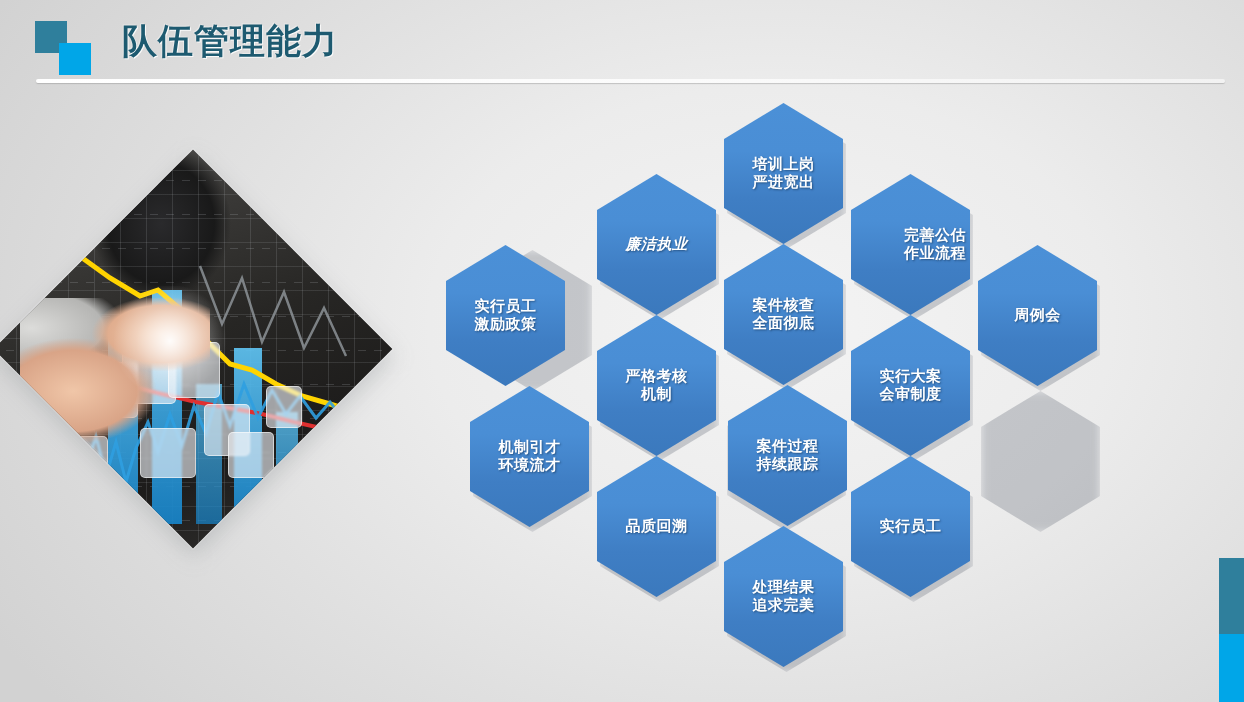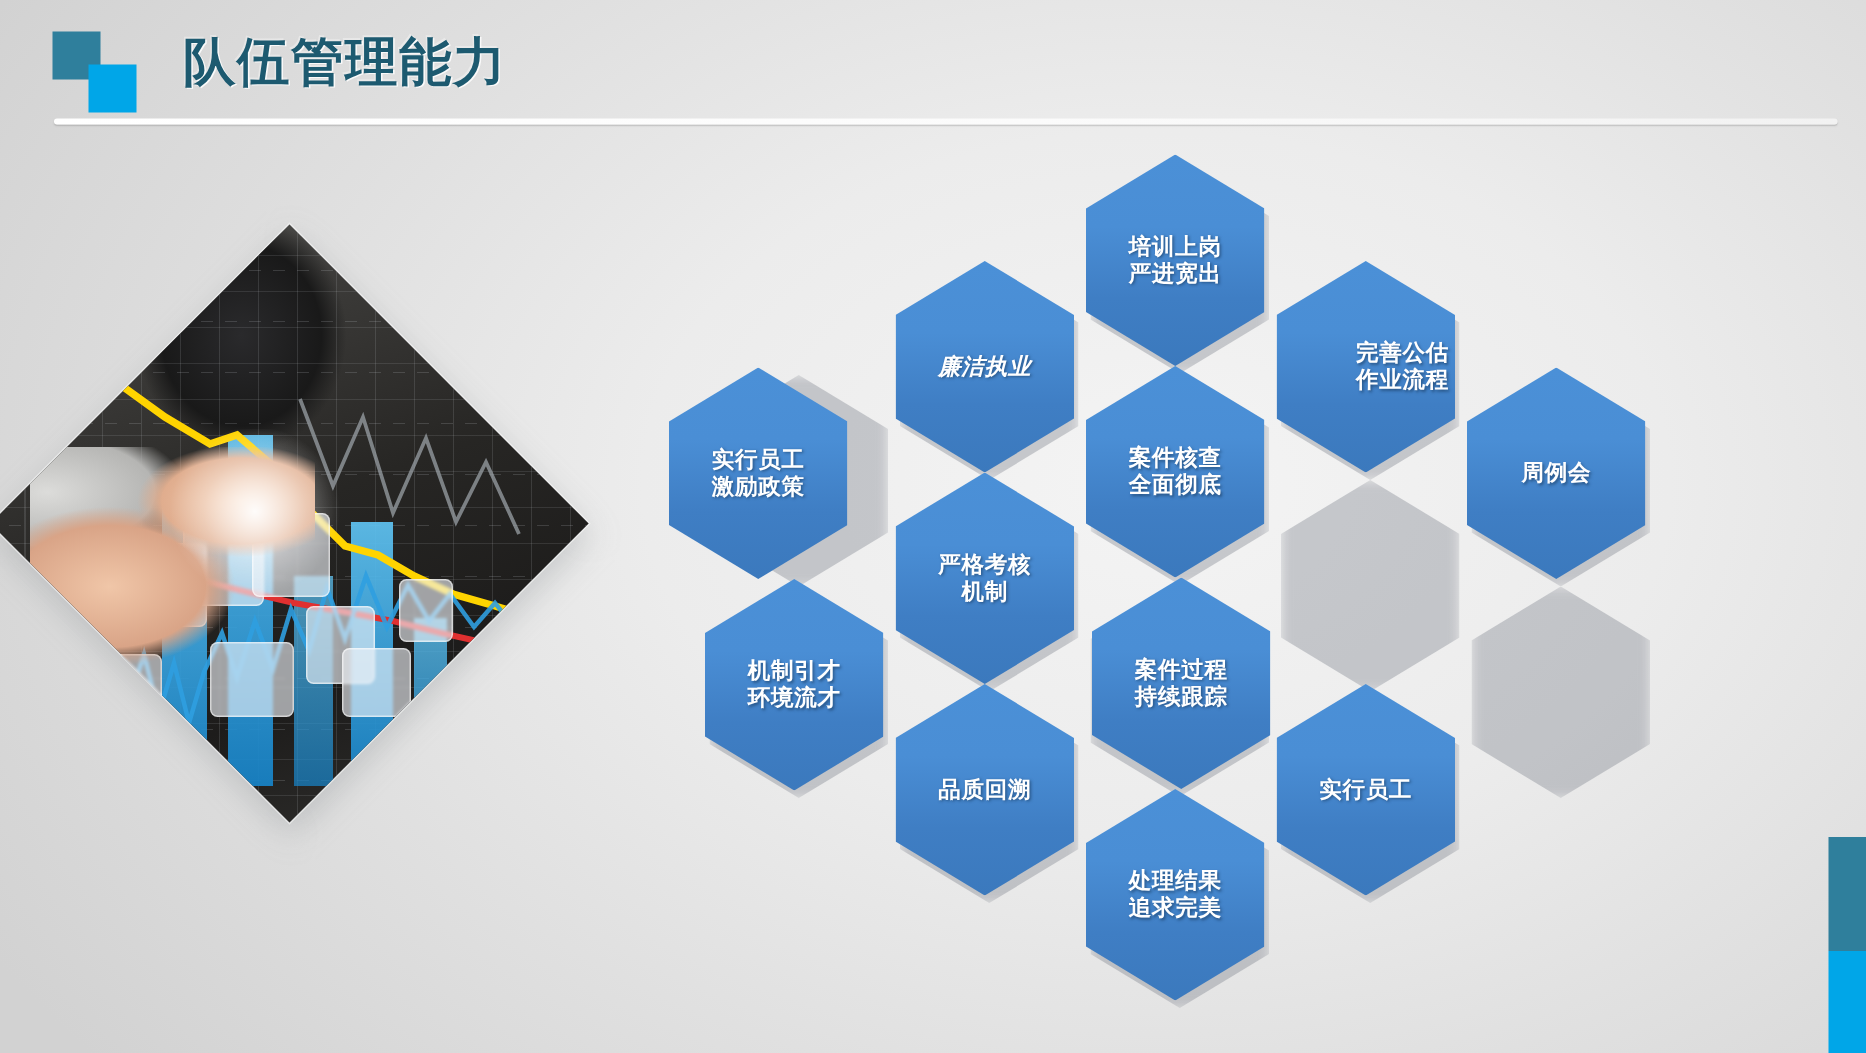--- a/index.html
+++ b/index.html
@@ -218,20 +218,24 @@
 持续跟踪</div>
     </div>
     <div class="hex" style="left: 724px; top: 526px;">
       <div class="hex-label">处理结果
 追求完美</div>
     </div>
     <div class="hex" style="left: 851px; top: 174px; justify-content: flex-end;">
       <div class="hex-label">完善公估
 作业流程</div>
     </div>
+    <div class="hex" style="left: 851px; top: 315px;">
+      <div class="hex-label">实行大案
+会审制度</div>
+    </div>
     <div class="hex" style="left: 851px; top: 456px;">
       <div class="hex-label">实行员工</div>
     </div>
     <div class="hex" style="left: 978px; top: 245px;">
       <div class="hex-label">周例会</div>
     </div>
   </div>
 
 <div id="bar-teal"></div>
 <div id="bar-blue"></div>

